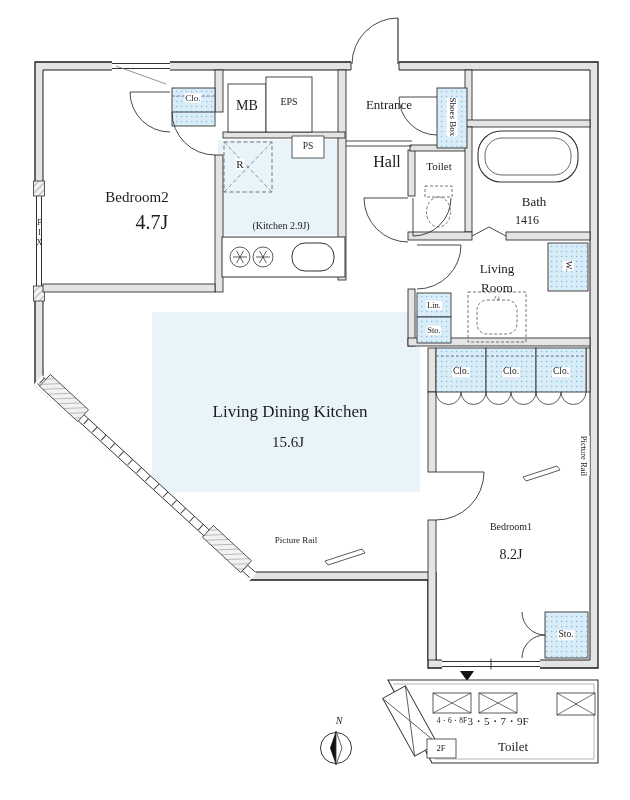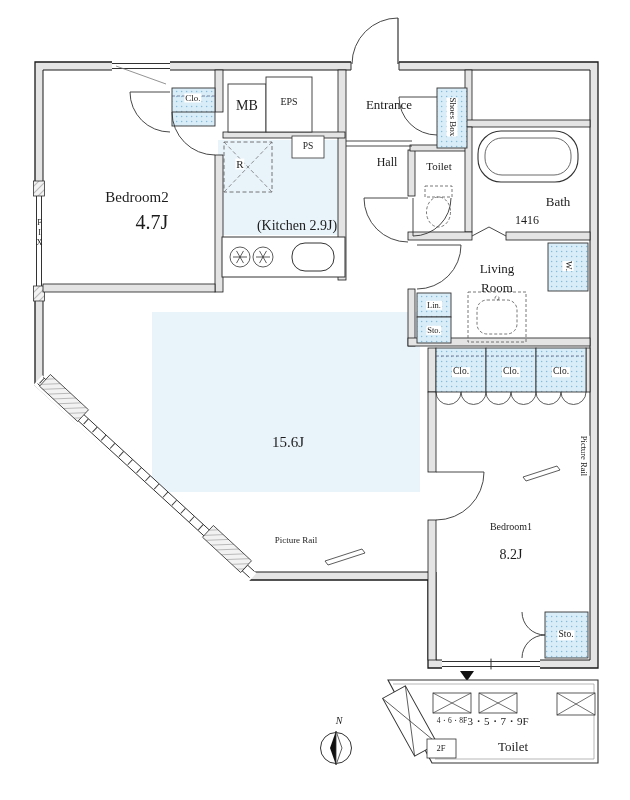--- a/index.html
+++ b/index.html
@@ -216,28 +216,29 @@
 
   <g>
     <circle cx="336" cy="748" r="15.5" fill="#fff" stroke="#333" stroke-width="1"></circle>
     <polygon points="336,731 330,748 336,765" fill="#111"></polygon>
     <polygon points="336,731 342,748 336,765" fill="#fff" stroke="#333" stroke-width="0.8"></polygon>
   </g>
 </svg>
 
 <div class="lb" style="left:137px;top:197px;font-size:15px">Bedroom2</div>
 <div class="lb" style="left:152px;top:222px;font-size:20px">4.7J</div>
-<div class="lb" style="left:297px;top:226px;font-size:14px">(Kitchen 2.9J)</div>
+<div class="lb" style="left:281px;top:226px;font-size:10px">(Kitchen 2.9J)</div>
+<div class="lb" style="left:290px;top:411px;font-size:17px">Living Dining Kitchen</div>
 <div class="lb" style="left:288px;top:442px;font-size:15px">15.6J</div>
 <div class="lb" style="left:511px;top:527px;font-size:10px">Bedroom1</div>
 <div class="lb" style="left:511px;top:555px;font-size:14px">8.2J</div>
 <div class="lb" style="left:389px;top:104px;font-size:13px">Entrance</div>
-<div class="lb" style="left:387px;top:162px;font-size:12px">Hall</div>
+<div class="lb" style="left:387px;top:162px;font-size:16px">Hall</div>
 <div class="lb" style="left:439px;top:166px;font-size:11px">Toilet</div>
-<div class="lb" style="left:558px;top:201px;font-size:13px">Bath</div>
+<div class="lb" style="left:534px;top:201px;font-size:13px">Bath</div>
 <div class="lb" style="left:527px;top:220px;font-size:12px">1416</div>
 <div class="lb" style="left:497px;top:268px;font-size:13px">Living</div>
 <div class="lb" style="left:497px;top:287px;font-size:13px">Room</div>
 <div class="lb" style="left:513px;top:746px;font-size:13px">Toilet</div>
 
 <div class="lb" style="left:247px;top:106px;font-size:14px">MB</div>
 <div class="lb" style="left:289px;top:102px;font-size:10px">EPS</div>
 <div class="lb" style="left:308px;top:147px;font-size:9.5px">PS</div>
 <div class="lb vtext chip" style="left:452px;top:117px;font-size:9px">Shoes Box</div>
 <div class="lb chip" style="left:193px;top:98px;font-size:9px">Clo.</div>

